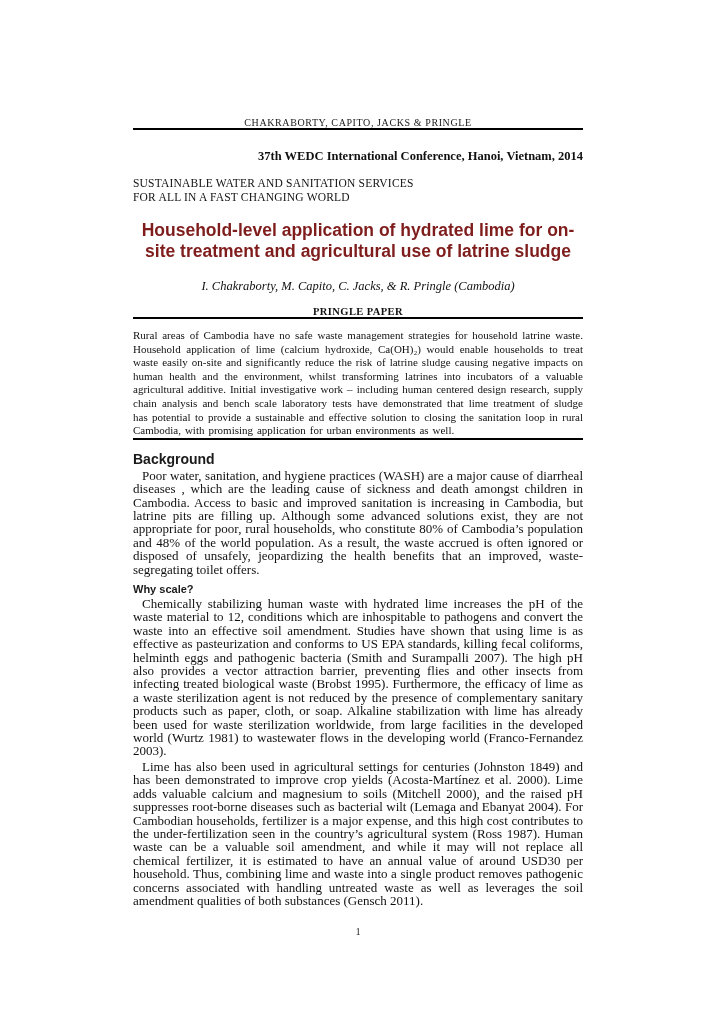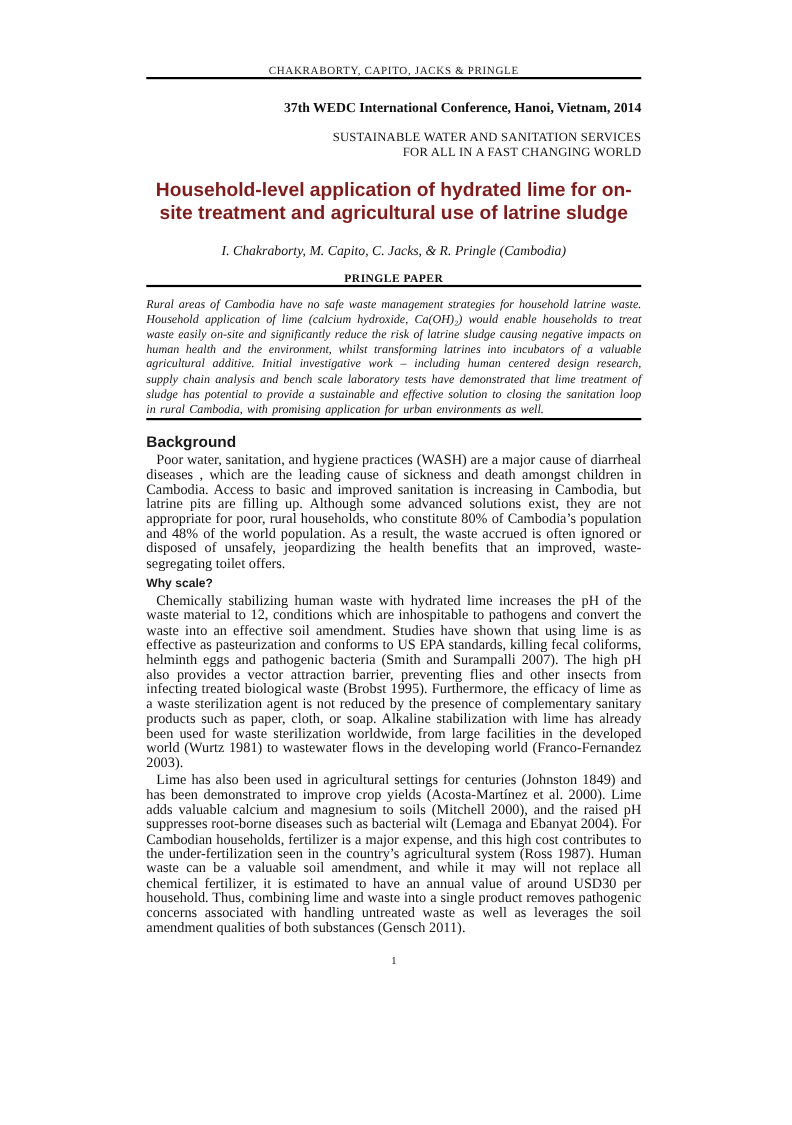--- a/index.html
+++ b/index.html
@@ -15,21 +15,21 @@
     color: #111111;
     overflow: hidden;
   }
   .content {
     position: absolute;
     left: 133px;
     top: 0;
     width: 450px;
   }
   .running-head {
-    padding-top: 59px;
+    padding-top: 117px;
     text-align: center;
     font-size: 10px;
     letter-spacing: 0.6px;
     color: #1a1a1a;
   }
   hr.rule {
     border: none;
     border-top: 2px solid #000000;
     margin: 0;
   }
@@ -37,21 +37,21 @@
   .rule-2 { margin-top: 9px; }
   .rule-3 { margin-top: 8px; }
   .conference {
     margin-top: 19px;
     text-align: right;
     font-weight: bold;
     font-size: 12.5px;
   }
   .theme {
     margin-top: 12px;
-    text-align: right;
+    text-align: left;
     font-size: 11.5px;
     line-height: 14px;
     letter-spacing: 0.2px;
   }
   .paper-title {
     margin: 16px 0 0 0;
     text-align: center;
     font-family: "Liberation Sans", sans-serif;
     font-weight: bold;
     font-size: 17.5px;
@@ -66,21 +66,20 @@
   }
   .paper-type {
     margin-top: 12px;
     text-align: center;
     font-weight: bold;
     font-size: 10.5px;
     letter-spacing: 0.4px;
   }
   .abstract {
     margin-top: 10px;
-    font-style: italic;
     font-size: 11px;
     line-height: 13.6px;
     text-align: justify;
     word-spacing: 1.2px;
   }
   h2.section-heading {
     margin: 11px 0 0 0;
     font-family: "Liberation Sans", sans-serif;
     font-weight: bold;
     font-size: 14px;

